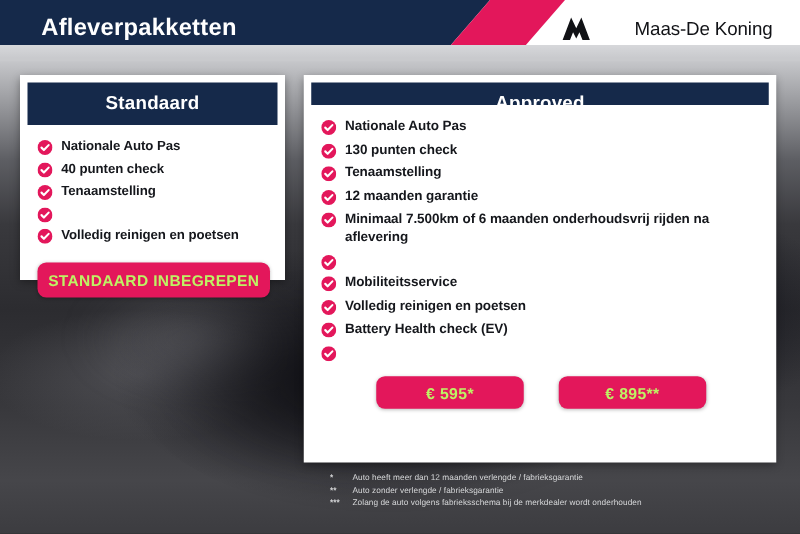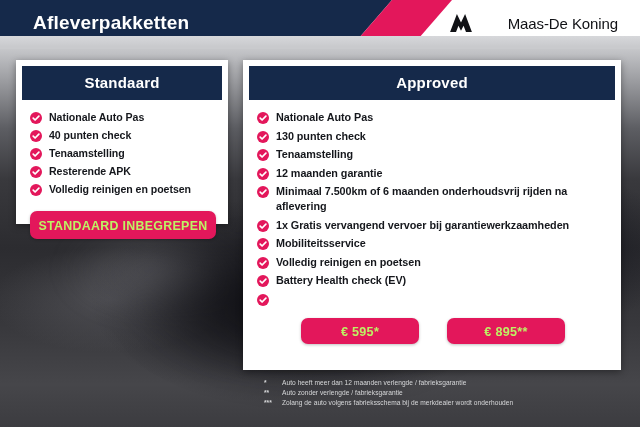--- a/index.html
+++ b/index.html
@@ -133,21 +133,21 @@
   }
   .card-head {
     background: #15294a;
     color: #ffffff;
     text-align: center;
     font-size: 15px;
     font-weight: bold;
     letter-spacing: 0.2px;
   }
   .card-standaard .card-head { height: 34px; line-height: 34px; }
-  .card-approved .card-head  { height: 34px; line-height: 34px; }
+  .card-approved .card-head  { height: 18px; line-height: 34px; }
 
   .card-body {
     padding: 10px 6px 0 8px;
   }
 
   
   .feat-list {
     list-style: none;
     margin: 0;
     padding: 0;
@@ -273,21 +273,20 @@
             <circle cx="6" cy="6" r="6" fill="#e3175b"></circle>
             <path d="M3.2 6.1 L5.1 8 L8.9 4.1" stroke="#ffffff" stroke-width="1.7" fill="none" stroke-linecap="round" stroke-linejoin="round"></path>
           </svg>
           <span class="feat-text">Tenaamstelling</span>
         </li>
         <li class="feat">
           <svg class="feat-icon" viewBox="0 0 12 12">
             <circle cx="6" cy="6" r="6" fill="#e3175b"></circle>
             <path d="M3.2 6.1 L5.1 8 L8.9 4.1" stroke="#ffffff" stroke-width="1.7" fill="none" stroke-linecap="round" stroke-linejoin="round"></path>
           </svg>
-          <span class="feat-text">Resterende APK</span>
         </li>
         <li class="feat">
           <svg class="feat-icon" viewBox="0 0 12 12">
             <circle cx="6" cy="6" r="6" fill="#e3175b"></circle>
             <path d="M3.2 6.1 L5.1 8 L8.9 4.1" stroke="#ffffff" stroke-width="1.7" fill="none" stroke-linecap="round" stroke-linejoin="round"></path>
           </svg>
           <span class="feat-text">Volledig reinigen en poetsen</span>
         </li>
       </ul>
       <button class="pill btn-standaard">STANDAARD INBEGREPEN</button>
@@ -331,21 +330,20 @@
             <circle cx="6" cy="6" r="6" fill="#e3175b"></circle>
             <path d="M3.2 6.1 L5.1 8 L8.9 4.1" stroke="#ffffff" stroke-width="1.7" fill="none" stroke-linecap="round" stroke-linejoin="round"></path>
           </svg>
           <span class="feat-text">Minimaal 7.500km of 6 maanden onderhoudsvrij rijden na aflevering</span>
         </li>
         <li class="feat">
           <svg class="feat-icon" viewBox="0 0 12 12">
             <circle cx="6" cy="6" r="6" fill="#e3175b"></circle>
             <path d="M3.2 6.1 L5.1 8 L8.9 4.1" stroke="#ffffff" stroke-width="1.7" fill="none" stroke-linecap="round" stroke-linejoin="round"></path>
           </svg>
-          <span class="feat-text">1x Gratis vervangend vervoer bij garantiewerkzaamheden</span>
         </li>
         <li class="feat">
           <svg class="feat-icon" viewBox="0 0 12 12">
             <circle cx="6" cy="6" r="6" fill="#e3175b"></circle>
             <path d="M3.2 6.1 L5.1 8 L8.9 4.1" stroke="#ffffff" stroke-width="1.7" fill="none" stroke-linecap="round" stroke-linejoin="round"></path>
           </svg>
           <span class="feat-text">Mobiliteitsservice</span>
         </li>
         <li class="feat">
           <svg class="feat-icon" viewBox="0 0 12 12">

